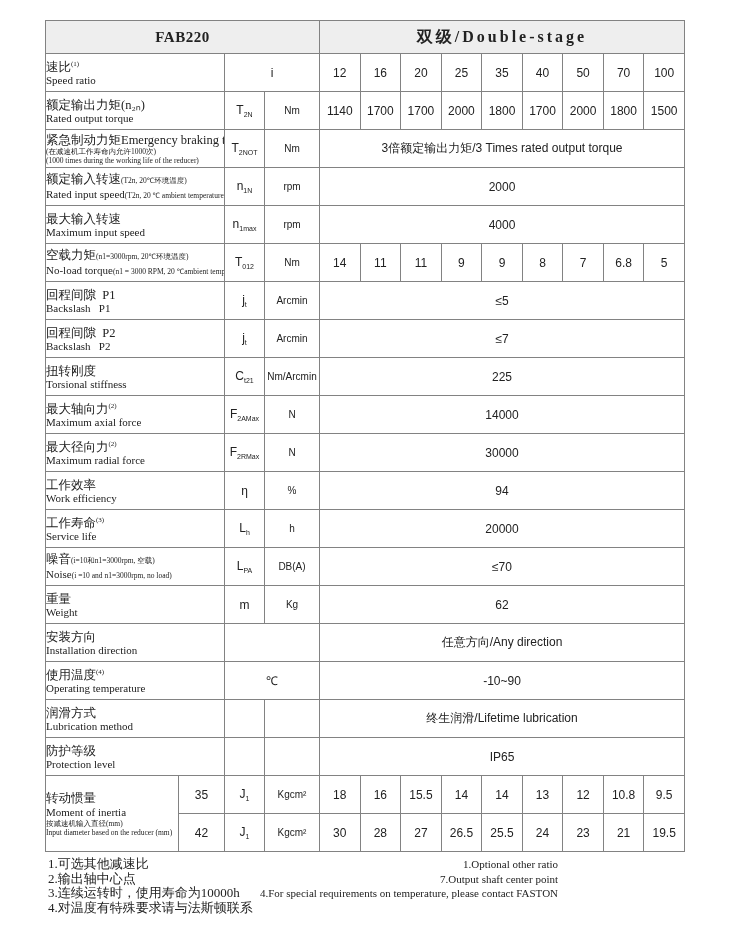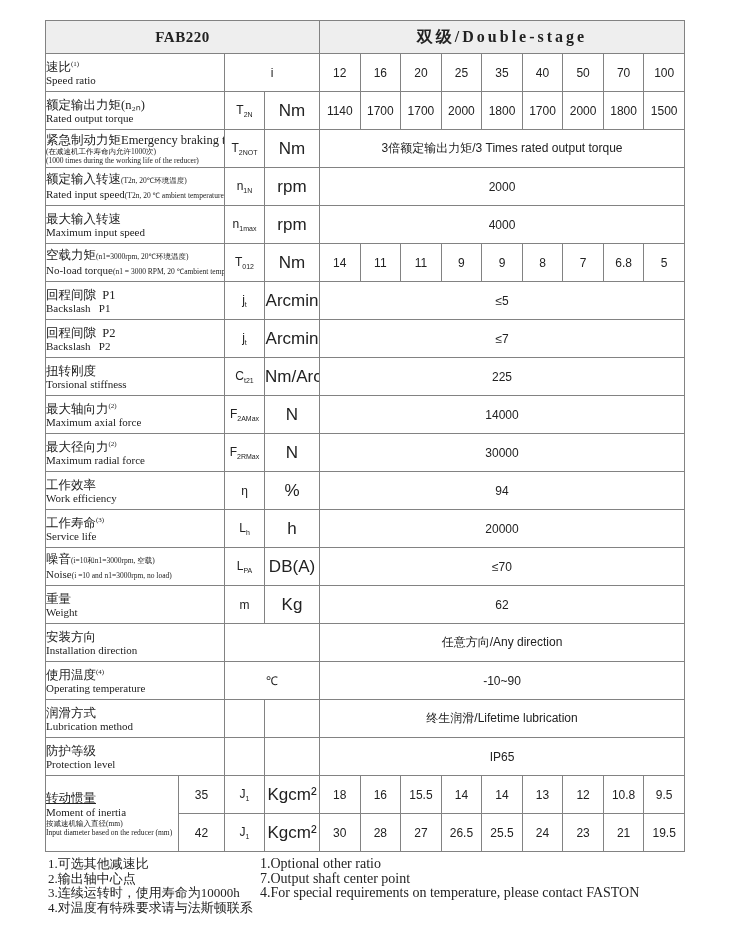--- a/index.html
+++ b/index.html
@@ -12,28 +12,28 @@
   .stage{font-size:16px;font-weight:bold;text-align:center;letter-spacing:3px;margin-top:40px;}
   td.lab{padding-left:13px;vertical-align:middle;margin-left:41px;}
   .zh{font-size:12.5px;line-height:14px;white-space:nowrap;}
   .en{font-size:11px;line-height:12px;white-space:nowrap;}
   .note{font-size:7.5px;letter-spacing:0;}
   .noteline{font-size:7.5px;line-height:9px;white-space:nowrap;}
   sup{font-size:7px;line-height:0;}
   td.sym,td.unitc,td.val{font-family:"Liberation Sans",sans-serif;text-align:center;}
   td.sym{font-size:12px;}
   td.sym sub{font-size:7px;}
-  td.unitc{font-size:17px;}
+  td.unitc{font-size:10px;}
   td.val{font-size:12px;}
-  td.inertia-lab .zh{line-height:15px;text-decoration:underline;}
+  td.inertia-lab .zh{line-height:15px;}
   td.inertia-lab .en{line-height:13px;}
   .notes{position:absolute;left:48px;top:857px;display:flex;}
   .notes-zh{width:212px;}
   .notes-zh div{font-size:13px;line-height:14.5px;white-space:nowrap;}
-  .notes-en div{font-size:14px;line-height:14.5px;white-space:nowrap;}
+  .notes-en div{font-size:11px;line-height:14.5px;white-space:nowrap;text-align:right;}
 </style>
 </head>
 <body>
 
 <div class="sheet">
 <table class="spec">
 <colgroup>
         <col style="width:133px">
         <col style="width:46px">
         <col style="width:40px">

